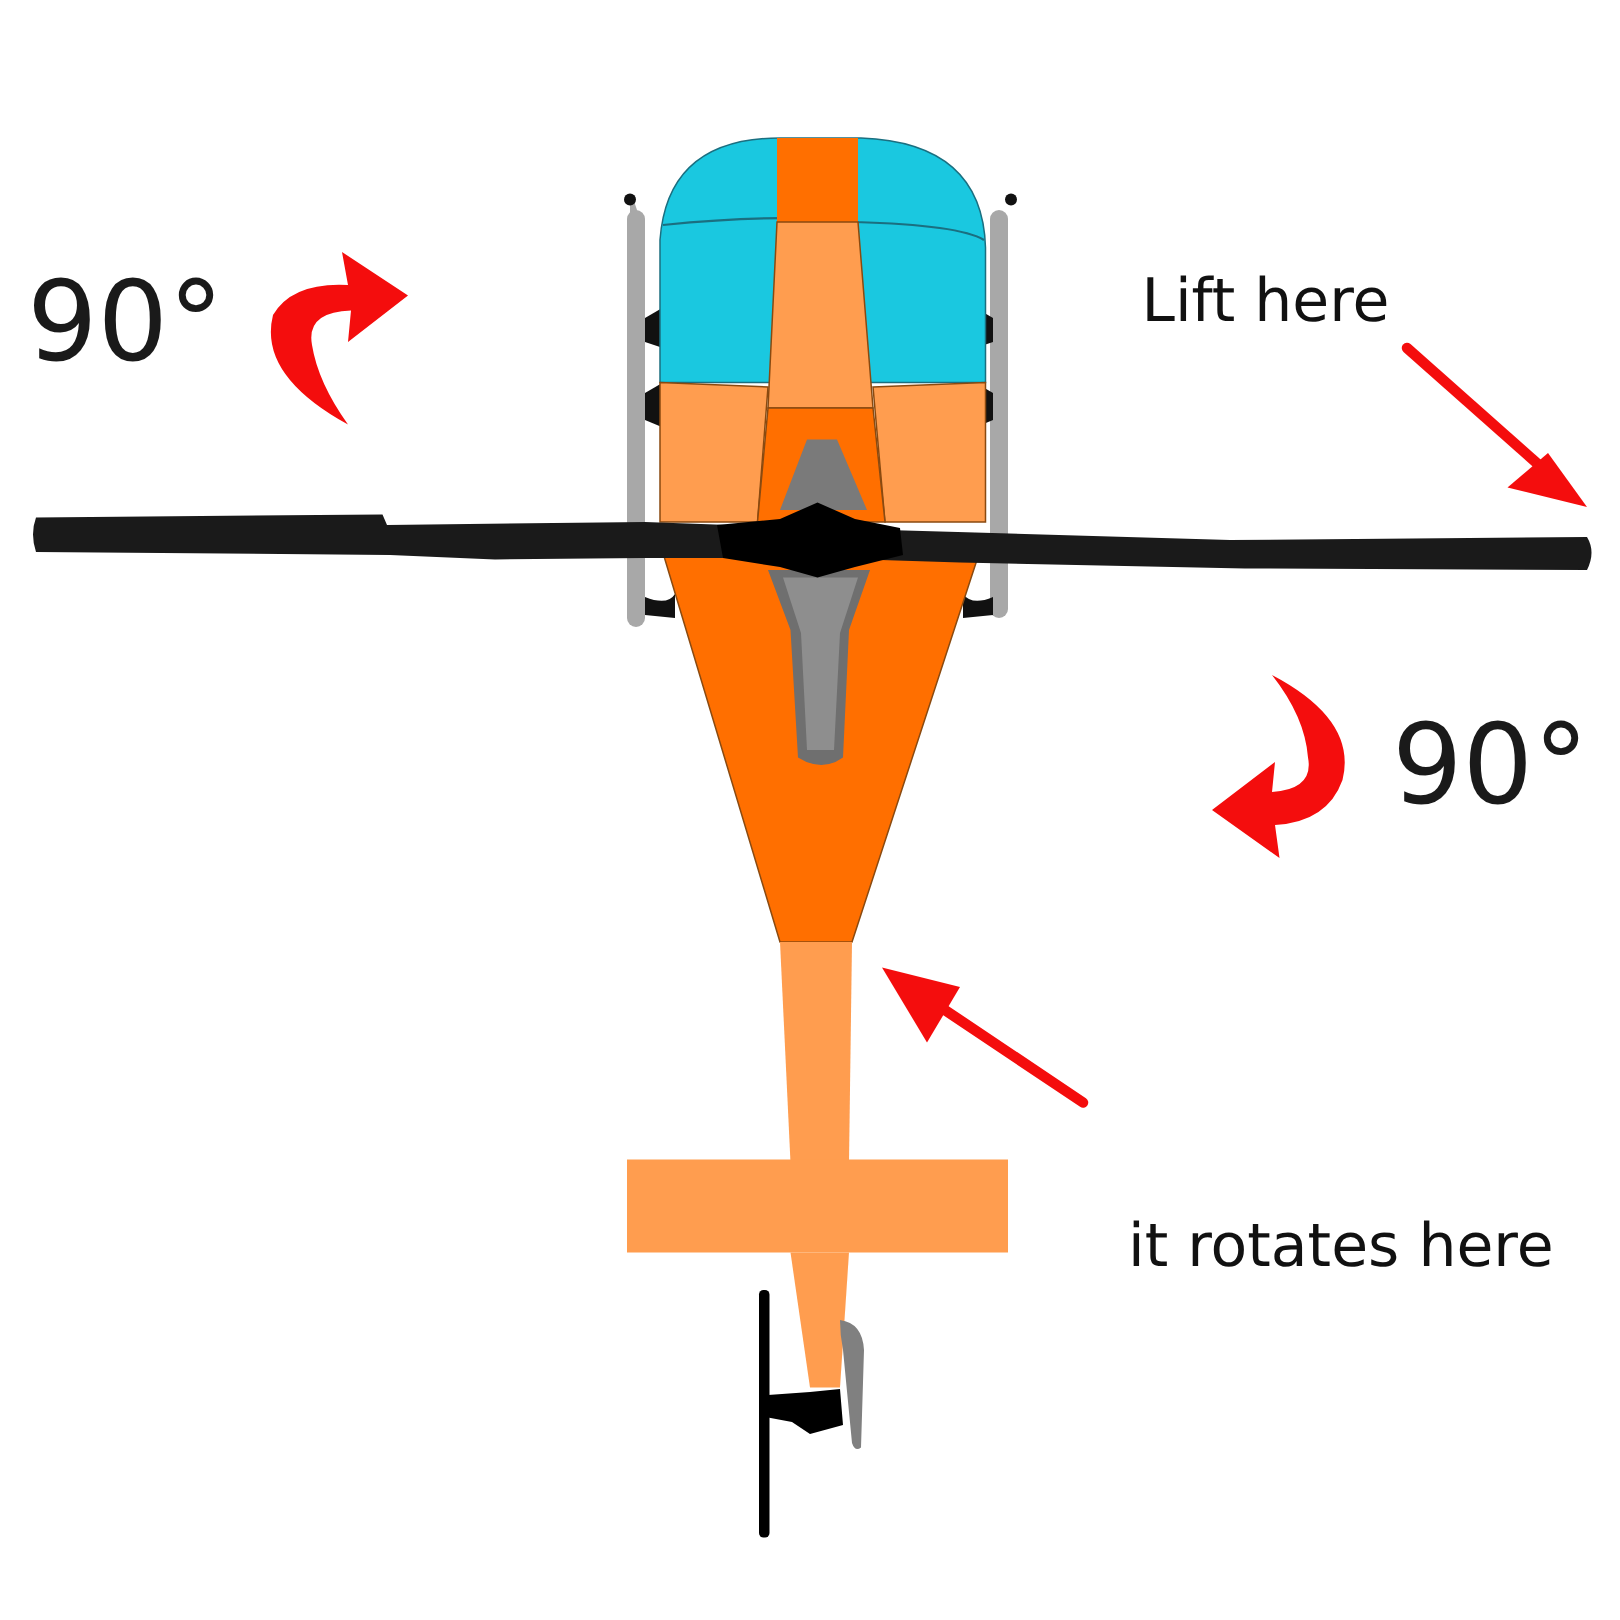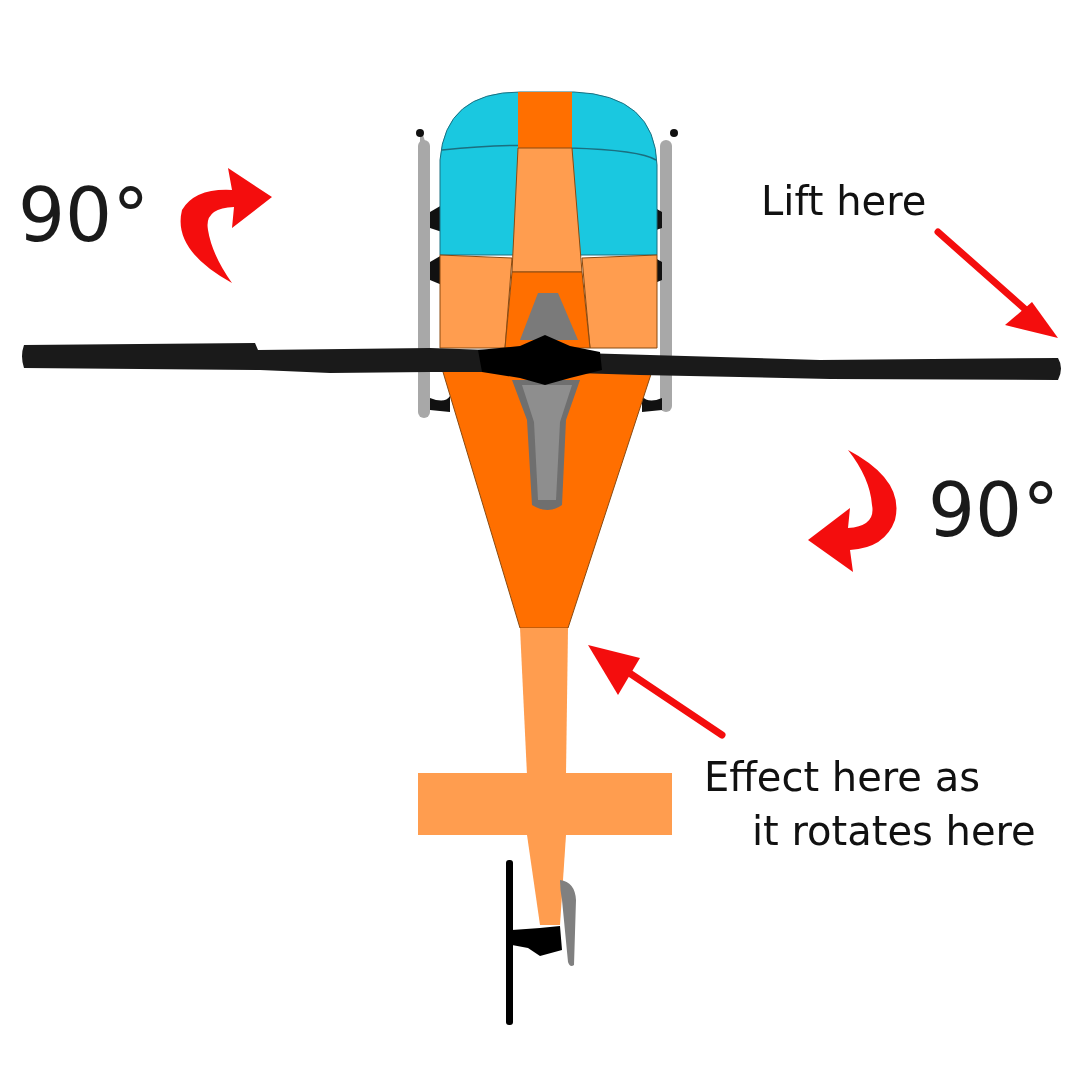--- a/index.html
+++ b/index.html
@@ -92,15 +92,14 @@
       <line x1="722" y1="735" x2="610" y2="660" stroke="#f40d0d" stroke-width="7" stroke-linecap="round"></line>
       <polygon points="588,645 640,658 618,695" fill="#f40d0d"></polygon>
     </g>
   </svg>
 
 
   <div class="deg" style="left:18px; top:175px;">90°</div>
   <div class="deg" style="left:928px; top:470px;">90°</div>
 
   <div class="note" style="left:725px; top:176px;margin-left:36px;">Lift here</div>
-  <div class="note" style="left:704px; top:752px;">Effect here as</div>
   <div class="note" style="left:752px; top:806px;">it rotates here</div>
 </div>
 
 </body></html>

